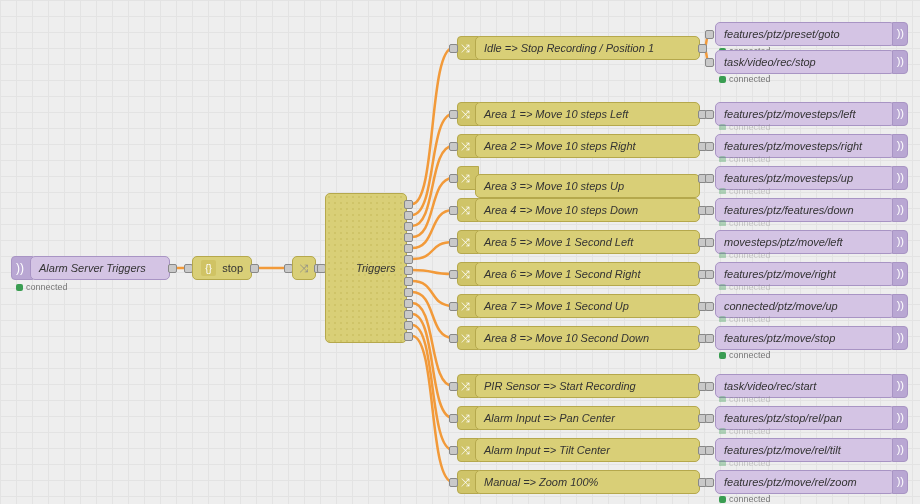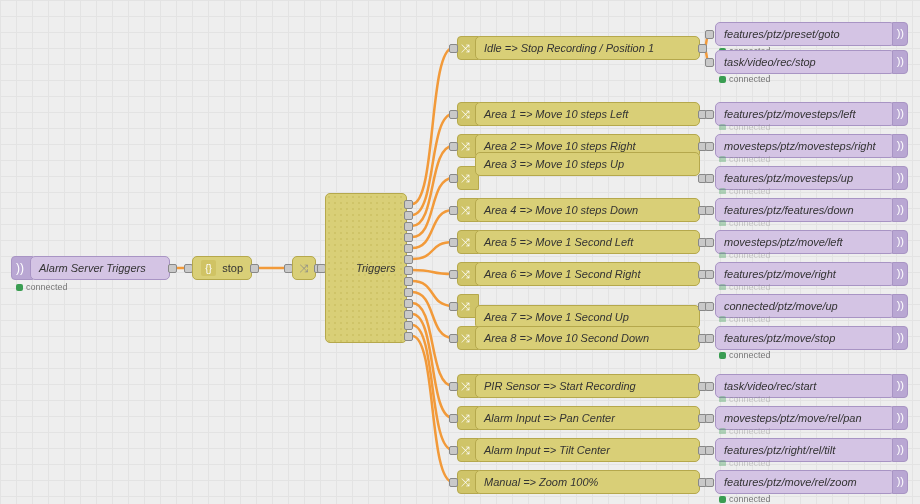--- a/index.html
+++ b/index.html
@@ -162,34 +162,34 @@
     <div class="endcap cap-y" style="left:457px;top:134px;height:24px">
       <span style="position:absolute;left:3px;top:5px;color:#fff;font-size:11px">⤨</span>
     </div>
     <div class="port" style="left:449px;top:142px"></div>
     <div class="node yellow yr" style="left:475px;top:134px;width:225px">
       <span>Area 2 =&gt; Move 10 steps Right</span>
     </div>
     <div class="port" style="left:698px;top:142px"></div>
     <div class="port" style="left:705px;top:142px"></div>
     <div class="node purple ital" style="left:715px;top:134px;width:180px">
-      <span>movesteps/ptz/movesteps/right</span>
+      <span>features/ptz/movesteps/right</span>
     </div>
     <div class="endcap cap-p rcap" style="left:892px;top:134px;height:24px;width:16px">
       <span style="position:absolute;right:3px;top:4px;color:#fff">))</span>
     </div>
     <div class="status" style="left:719px;top:156px;opacity:.35;overflow:hidden;height:6px">
       <span class="dot green"></span>
       <span>connected</span>
     </div>
     <div class="endcap cap-y" style="left:457px;top:166px;height:24px">
       <span style="position:absolute;left:3px;top:5px;color:#fff;font-size:11px">⤨</span>
     </div>
     <div class="port" style="left:449px;top:174px"></div>
-    <div class="node yellow yr" style="left:475px;top:152px;width:225px">
+    <div class="node yellow yr" style="left:475px;top:174px;width:225px">
       <span>Area 3 =&gt; Move 10 steps Up</span>
     </div>
     <div class="port" style="left:698px;top:174px"></div>
     <div class="port" style="left:705px;top:174px"></div>
     <div class="node purple ital" style="left:715px;top:166px;width:180px">
       <span>features/ptz/movesteps/up</span>
     </div>
     <div class="endcap cap-p rcap" style="left:892px;top:166px;height:24px;width:16px">
       <span style="position:absolute;right:3px;top:4px;color:#fff">))</span>
     </div>
@@ -251,21 +251,21 @@
       <span style="position:absolute;right:3px;top:4px;color:#fff">))</span>
     </div>
     <div class="status" style="left:719px;top:284px;opacity:.35;overflow:hidden;height:6px">
       <span class="dot green"></span>
       <span>connected</span>
     </div>
     <div class="endcap cap-y" style="left:457px;top:294px;height:24px">
       <span style="position:absolute;left:3px;top:5px;color:#fff;font-size:11px">⤨</span>
     </div>
     <div class="port" style="left:449px;top:302px"></div>
-    <div class="node yellow yr" style="left:475px;top:305px;width:225px">
+    <div class="node yellow yr" style="left:475px;top:294px;width:225px">
       <span>Area 7 =&gt; Move 1 Second Up</span>
     </div>
     <div class="port" style="left:698px;top:302px"></div>
     <div class="port" style="left:705px;top:302px"></div>
     <div class="node purple ital" style="left:715px;top:294px;width:180px">
       <span>connected/ptz/move/up</span>
     </div>
     <div class="endcap cap-p rcap" style="left:892px;top:294px;height:24px;width:16px">
       <span style="position:absolute;right:3px;top:4px;color:#fff">))</span>
     </div>
@@ -314,40 +314,40 @@
     <div class="endcap cap-y" style="left:457px;top:406px;height:24px">
       <span style="position:absolute;left:3px;top:5px;color:#fff;font-size:11px">⤨</span>
     </div>
     <div class="port" style="left:449px;top:414px"></div>
     <div class="node yellow yr" style="left:475px;top:406px;width:225px">
       <span>Alarm Input =&gt; Pan Center</span>
     </div>
     <div class="port" style="left:698px;top:414px"></div>
     <div class="port" style="left:705px;top:414px"></div>
     <div class="node purple ital" style="left:715px;top:406px;width:180px">
-      <span>movesteps/ptz/move/rel/pan</span>
+      <span>features/ptz/stop/rel/pan</span>
     </div>
     <div class="endcap cap-p rcap" style="left:892px;top:406px;height:24px;width:16px">
       <span style="position:absolute;right:3px;top:4px;color:#fff">))</span>
     </div>
     <div class="status" style="left:719px;top:428px;opacity:.35;overflow:hidden;height:6px">
       <span class="dot green"></span>
       <span>connected</span>
     </div>
     <div class="endcap cap-y" style="left:457px;top:438px;height:24px">
       <span style="position:absolute;left:3px;top:5px;color:#fff;font-size:11px">⤨</span>
     </div>
     <div class="port" style="left:449px;top:446px"></div>
     <div class="node yellow yr" style="left:475px;top:438px;width:225px">
       <span>Alarm Input =&gt; Tilt Center</span>
     </div>
     <div class="port" style="left:698px;top:446px"></div>
     <div class="port" style="left:705px;top:446px"></div>
     <div class="node purple ital" style="left:715px;top:438px;width:180px">
-      <span>features/ptz/right/rel/tilt</span>
+      <span>features/ptz/move/rel/tilt</span>
     </div>
     <div class="endcap cap-p rcap" style="left:892px;top:438px;height:24px;width:16px">
       <span style="position:absolute;right:3px;top:4px;color:#fff">))</span>
     </div>
     <div class="status" style="left:719px;top:460px;opacity:.35;overflow:hidden;height:6px">
       <span class="dot green"></span>
       <span>connected</span>
     </div>
     <div class="endcap cap-y" style="left:457px;top:470px;height:24px">
       <span style="position:absolute;left:3px;top:5px;color:#fff;font-size:11px">⤨</span>

